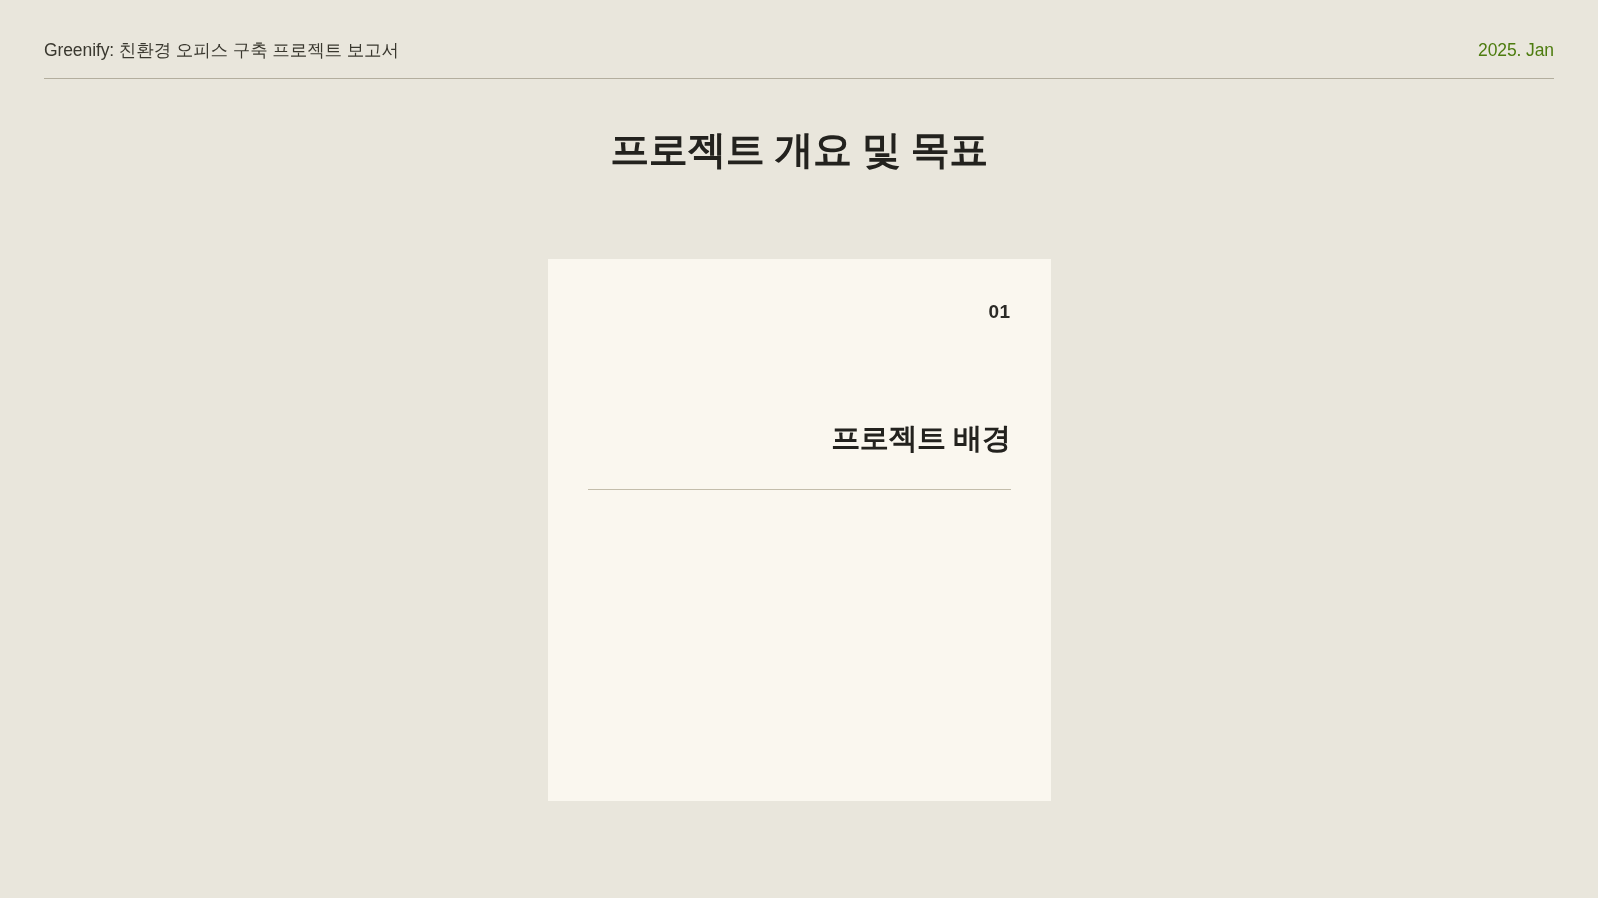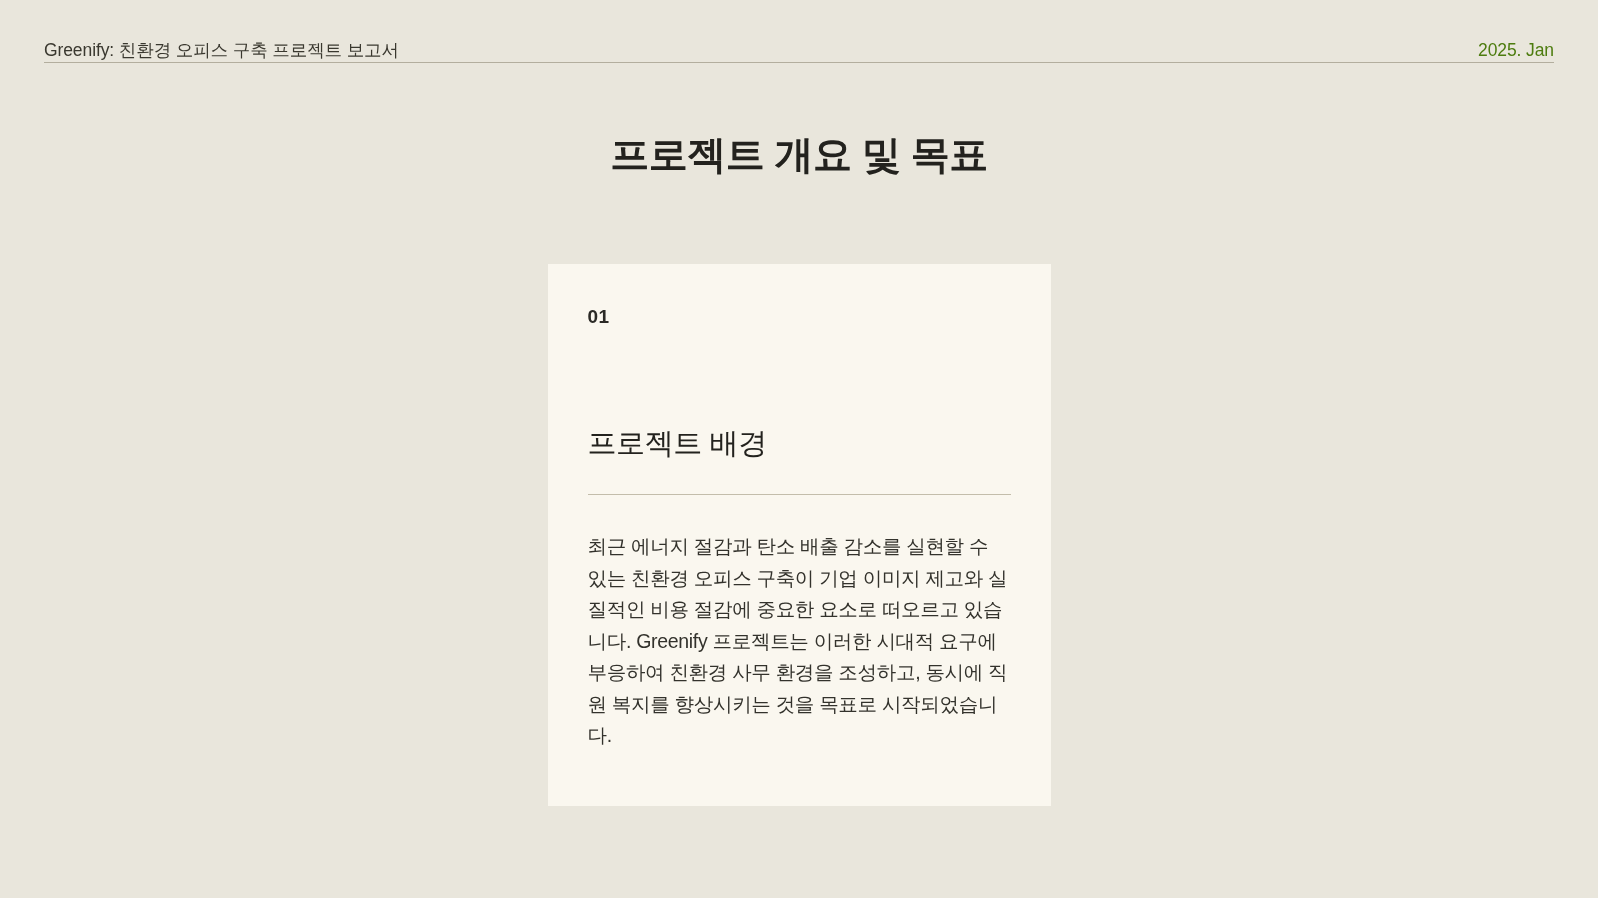--- a/index.html
+++ b/index.html
@@ -21,21 +21,21 @@
     height: 898px;
     box-sizing: border-box;
     display: flex;
     flex-direction: column;
   }
 
   
   .header {
     margin: 0 44px;
     padding-top: 38px;
-    padding-bottom: 0;
+    padding-bottom: 16px;
     border-bottom: 1px solid #b3ae9e;
     display: flex;
     align-items: baseline;
     justify-content: space-between;
   }
   .header-title {
     font-size: 17.5px;
     color: #3a382f;
     letter-spacing: -0.1px;
   }
@@ -45,49 +45,50 @@
     letter-spacing: -0.1px;
   }
 
   
   .page-title {
     text-align: center;
     font-size: 39px;
     font-weight: bold;
     letter-spacing: -0.5px;
     color: #23221e;
-    margin-top: 65px;
+    margin-top: 44px;
   }
 
   
   .cards {
     margin-top: 82px;
     display: flex;
     justify-content: center;
     gap: 88px;
+    text-align: right;
   }
   .card {
     width: 503px;
     height: 542px;
     background: #faf7ef;
     box-sizing: border-box;
     padding: 42px 40px 40px 40px;
     display: flex;
     flex-direction: column;
   }
   .card-number {
     font-size: 19px;
     font-weight: bold;
     color: #2b2a26;
     letter-spacing: 0.4px;
   }
   .card-heading {
     margin-top: 96px;
     font-size: 29px;
-    font-weight: normal;
+    font-weight: bold;
     letter-spacing: -0.4px;
     color: #23221e;
   }
   .card-divider {
     margin-top: 30px;
     height: 1px;
     background: #c3bdab;
     width: 100%;
   }
   .card-body {
@@ -109,19 +110,18 @@
   </div>
 
   <div class="page-title">프로젝트 개요 및 목표</div>
 
   <div class="cards">
 
     <div class="card">
       <div class="card-number">01</div>
       <div class="card-heading">프로젝트 배경</div>
       <div class="card-divider"></div>
-      <div class="card-body">최근 에너지 절감과 탄소 배출 감소를 실현할 수 있는 친환경 오피스 구축이 기업 이미지 제고와 실질적인 비용 절감에 중요한 요소로 떠오르고 있습니다. Greenify 프로젝트는 이러한 시대적 요구에 부응하여 친환경 사무 환경을 조성하고, 동시에 직원 복지를 향상시키는 것을 목표로 시작되었습니다.</div>
     </div>
 
 
   </div>
 
 </div>
 
 </body></html>

